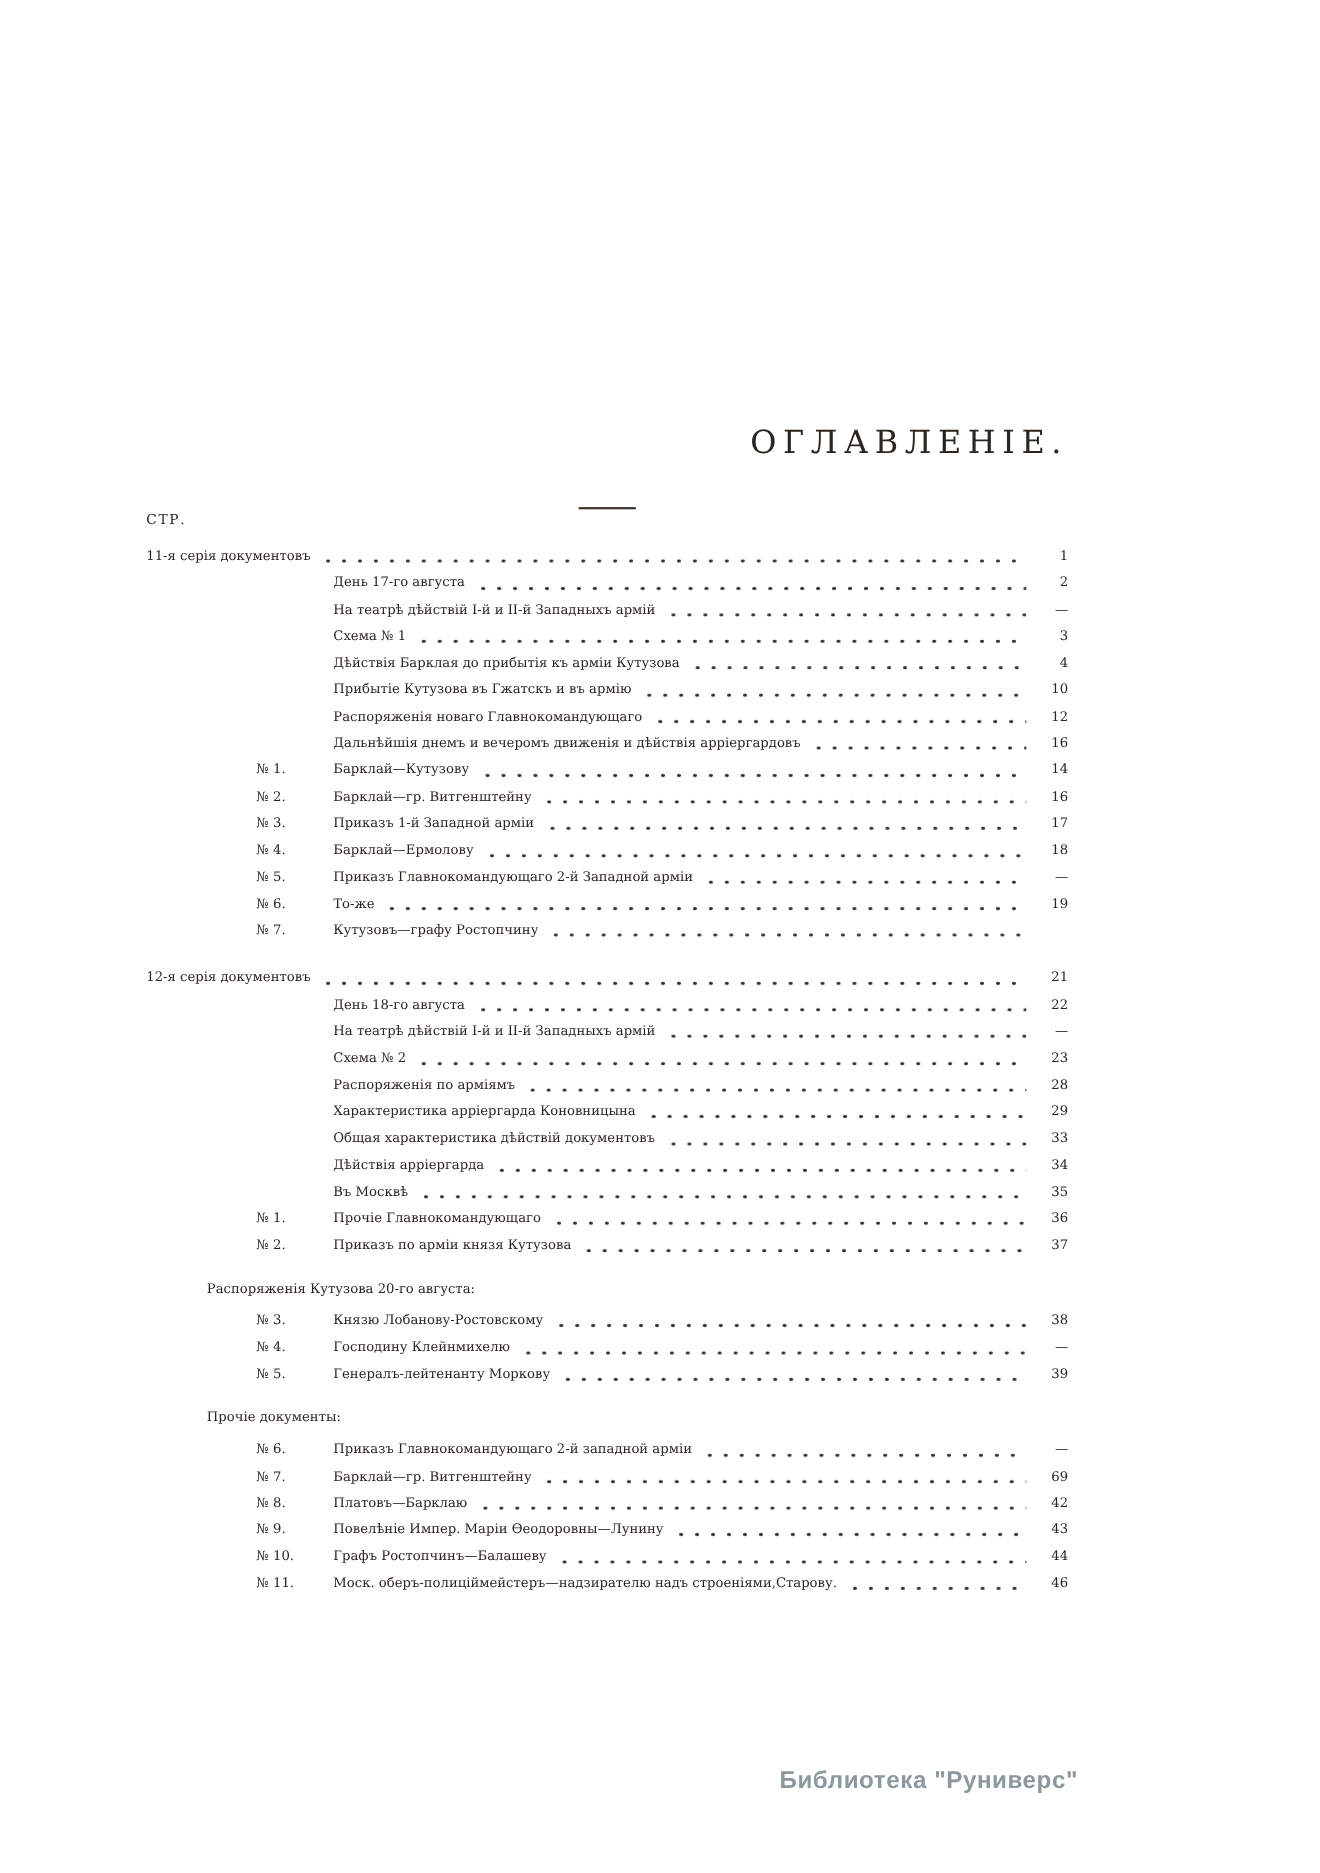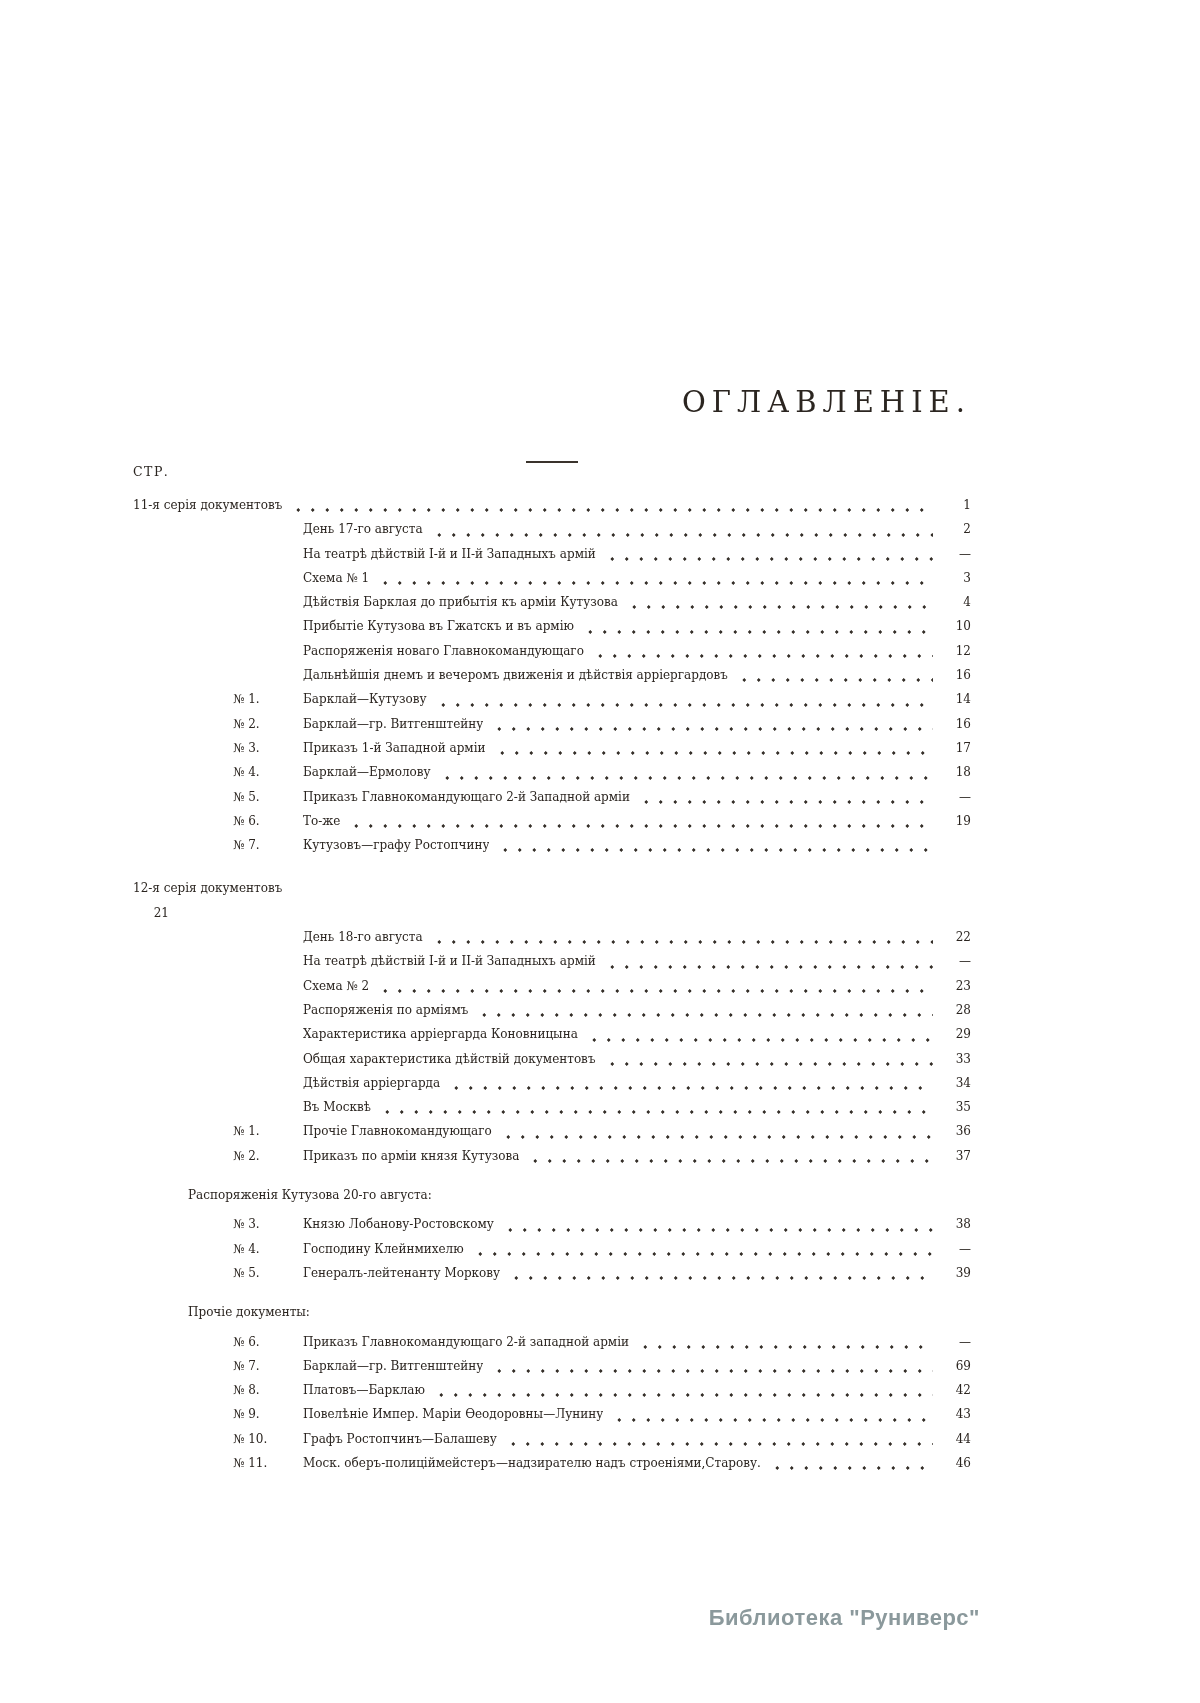--- a/index.html
+++ b/index.html
@@ -47,21 +47,21 @@
   }
   .rows {
     margin-top: 13px;
     font-size: 12px;
   }
   .row {
     display: flex;
     line-height: 24.3px;
     white-space: nowrap;
   }
-  .row.gap     { margin-top: 19px; flex-direction: column; }
+  .row.gap     { margin-top: 19px; }
   .row.sub     { padding-left: 170px; }
   .row.numd    { padding-left: 100px; }
   .row.heading { padding-left: 55px; margin-top: 15px; margin-bottom: 5px; }
   .num {
     flex: 0 0 auto;
     width: 70px;
   }
   .label {
     flex: 0 1 auto;
     overflow: hidden;

